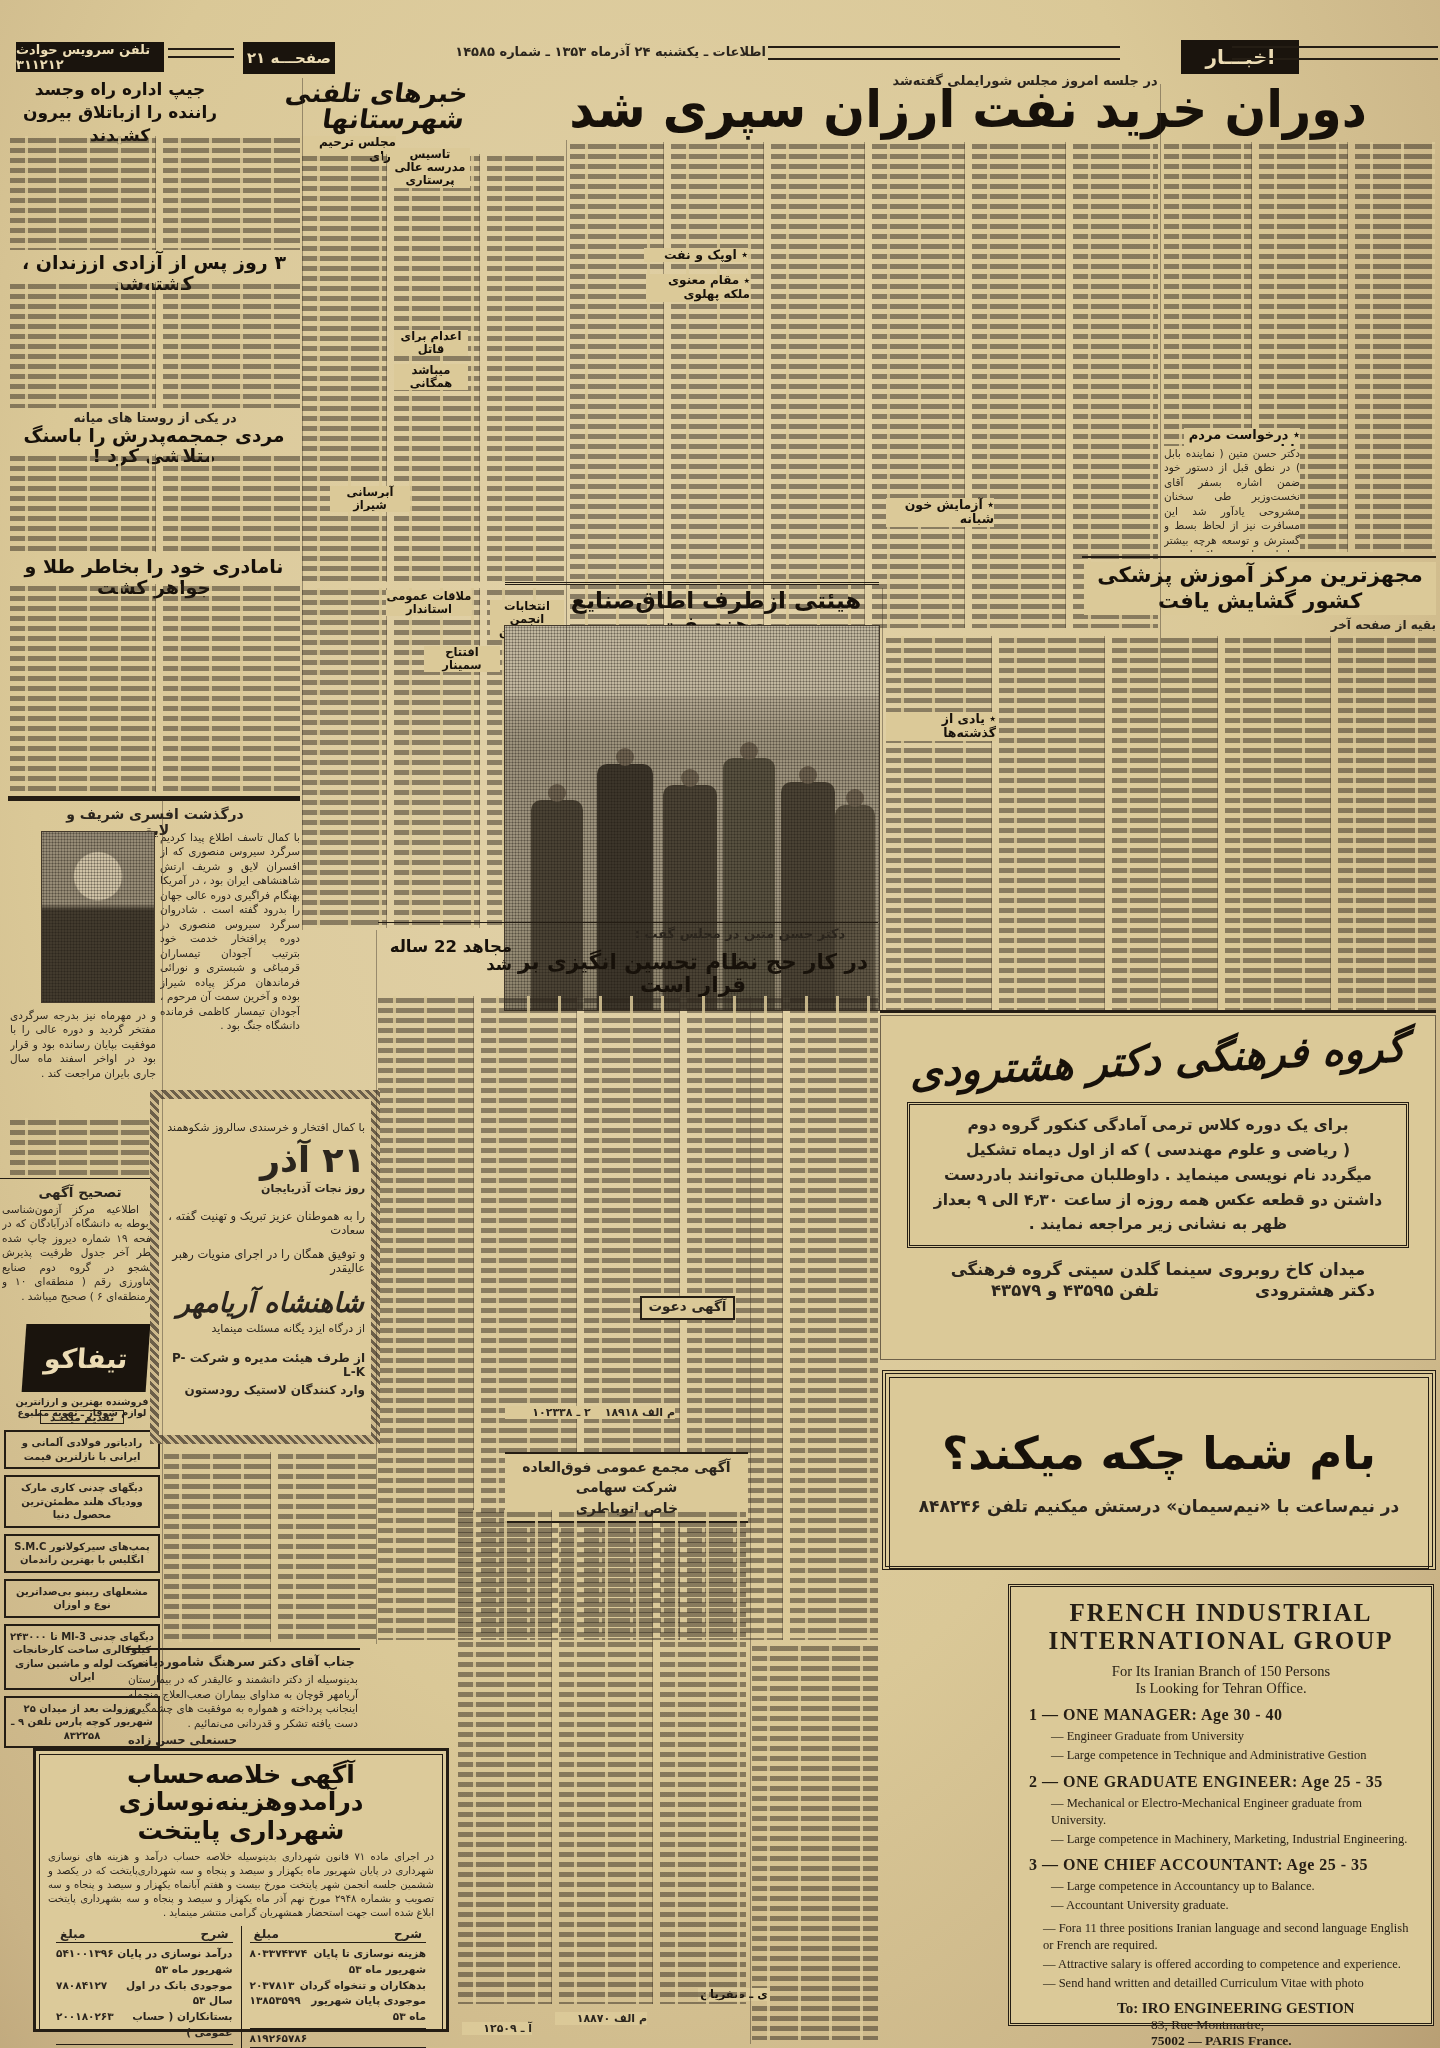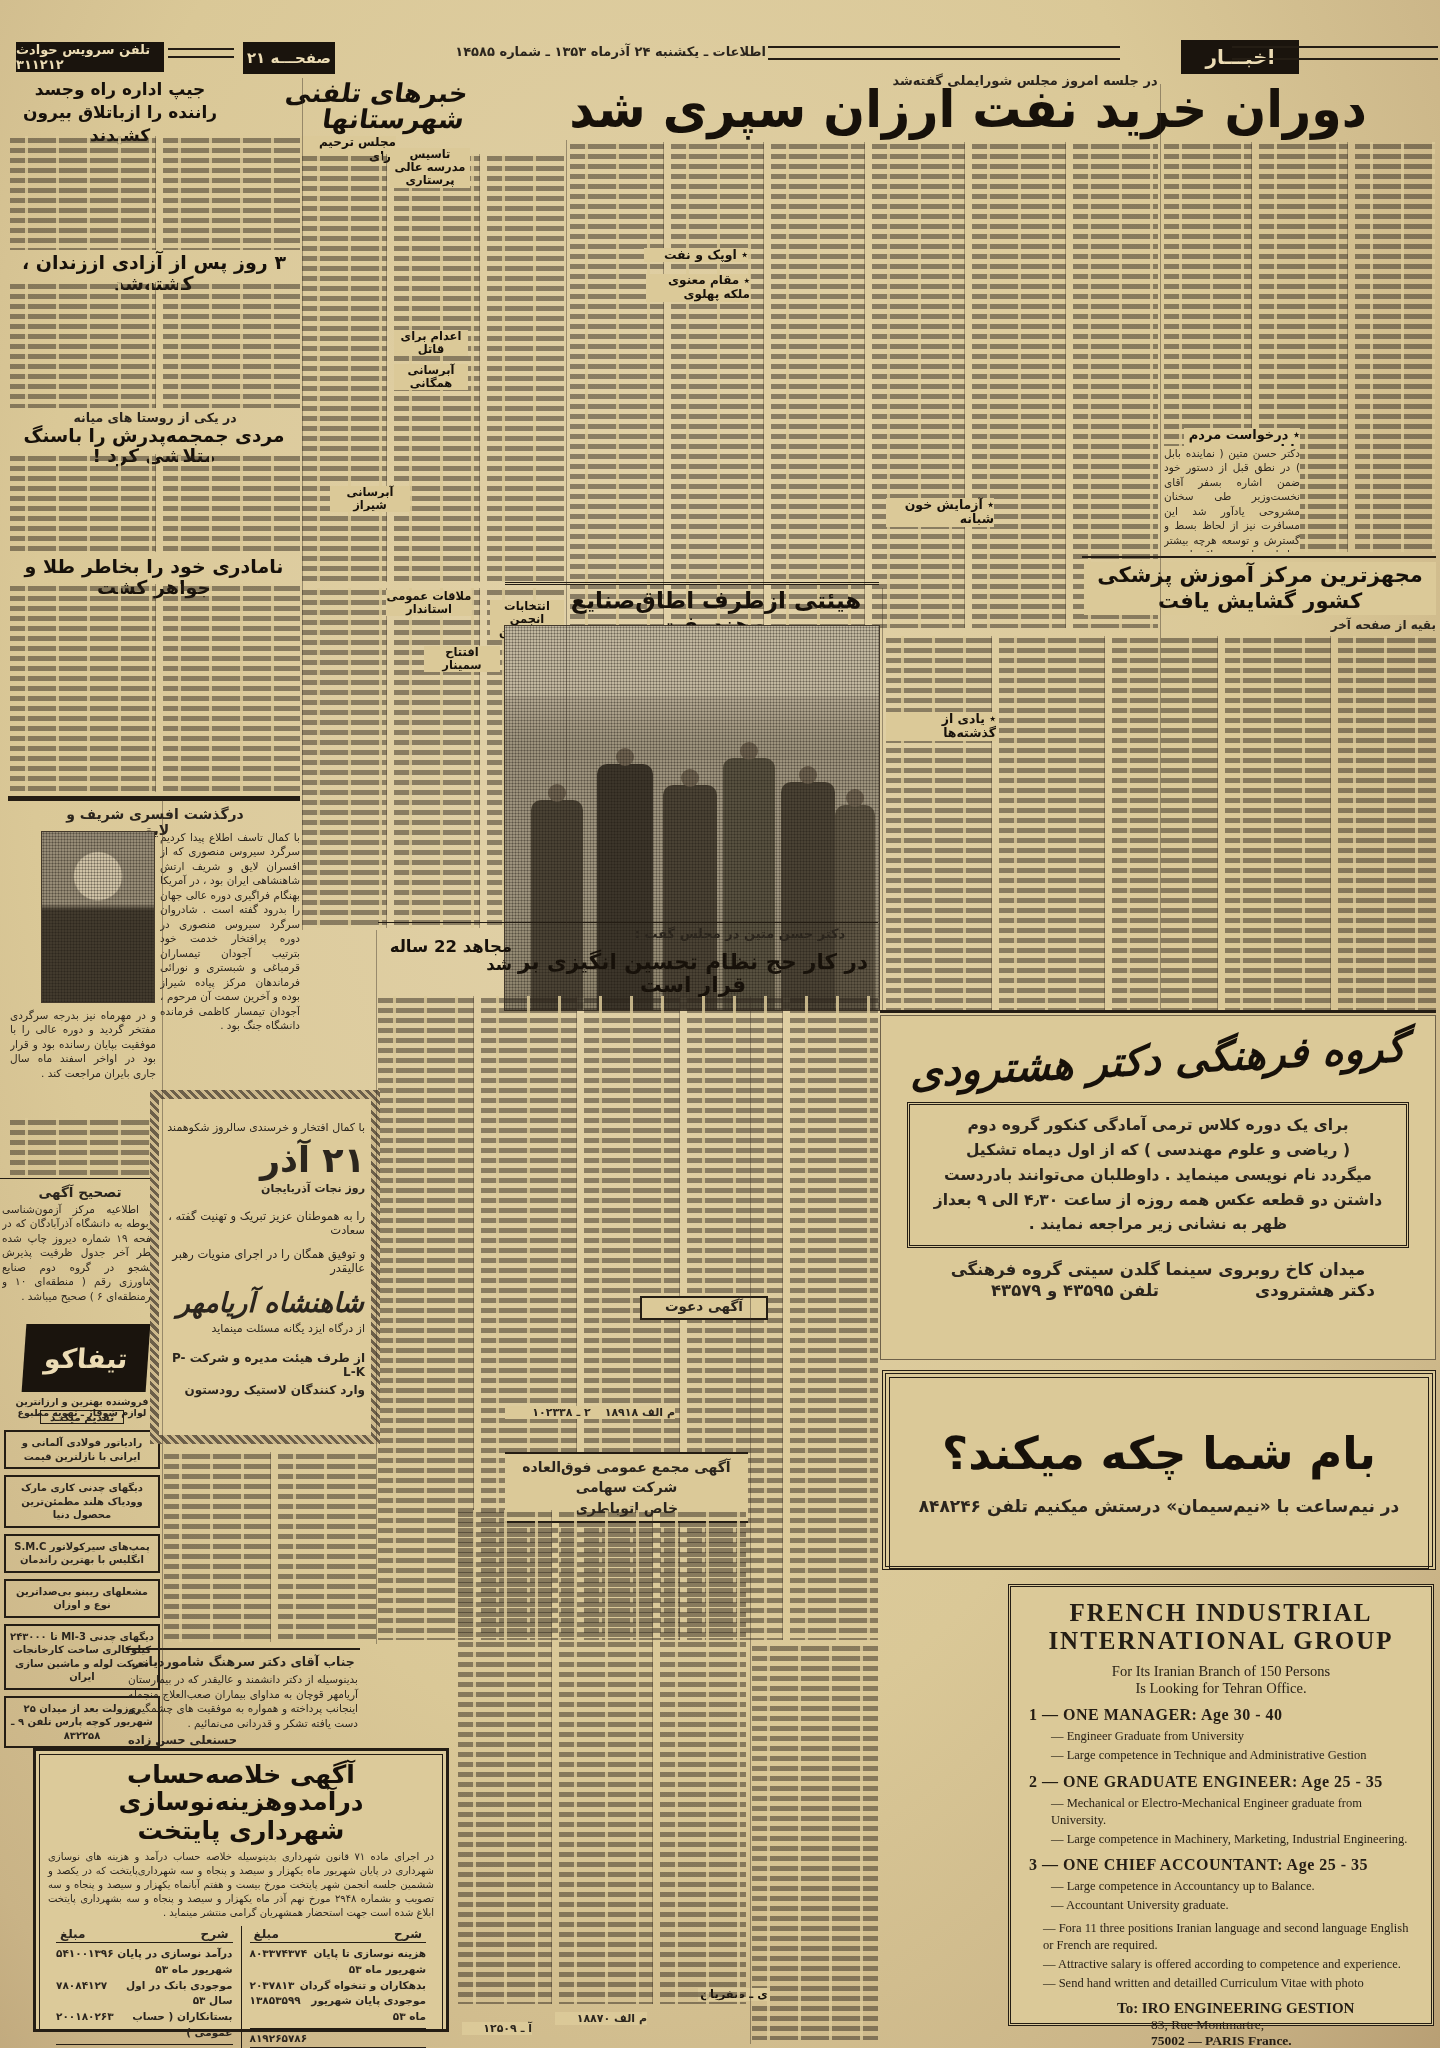--- a/index.html
+++ b/index.html
@@ -129,21 +129,21 @@
 
   <div class="abs rtl hl" style="left:228px;top:80px;width:238px;font-size:26px;transform:skewX(-8deg);letter-spacing:-1px;line-height:1"><span>خبرهای تلفنی شهرستانها</span></div>
   <div class="abs rtl subhead" style="left:300px;top:136px;width:96px;font-size:12px"><span>مجلس ترحیم برای</span></div>
   <div class="abs colset" style="left:302px;top:154px;width:262px;height:428px">
       <div class="gcol"></div>
       <div class="gcol"></div>
       <div class="gcol"></div>
     </div>
   <div class="abs rtl subhead c" style="left:390px;top:148px;width:80px;font-size:11.5px"><span>تاسیس مدرسه عالی پرستاری</span></div>
   <div class="abs rtl subhead c" style="left:394px;top:330px;width:74px;font-size:11.5px"><span>اعدام برای قاتل</span></div>
-  <div class="abs rtl subhead c" style="left:394px;top:364px;width:74px;font-size:11.5px"><span>آبرسانی همگانی</span></div>
+  <div class="abs rtl subhead c" style="left:394px;top:364px;width:74px;font-size:11.5px"><span>میباشد همگانی</span></div>
   <div class="abs rtl subhead c" style="left:330px;top:486px;width:80px;font-size:11.5px"><span>آبرسانی شیراز</span></div>
   <div class="abs colset" style="left:302px;top:588px;width:262px;height:340px">
       <div class="gcol"></div>
       <div class="gcol"></div>
       <div class="gcol"></div>
     </div>
   <div class="abs rtl subhead c" style="left:386px;top:590px;width:86px;font-size:11.5px"><span>ملاقات عمومی استاندار</span></div>
   <div class="abs rtl subhead c" style="left:490px;top:600px;width:74px;font-size:11.5px"><span>انتخابات انجمن شهرستان</span></div>
   <div class="abs rtl subhead c" style="left:424px;top:646px;width:76px;font-size:11.5px"><span>افتتاح سمینار</span></div>
 
@@ -203,21 +203,21 @@
       <div class="gcol"></div>
       <div class="gcol"></div>
       <div class="gcol"></div>
       <div class="gcol"></div>
     </div>
   <div class="abs colset" style="left:752px;top:1644px;width:126px;height:396px">
       <div class="gcol"></div>
     </div>
   <div class="abs rtl subhead c" style="left:698px;top:1988px;width:72px;font-size:11.5px"><span>ی ـ صفریان</span></div>
 
-  <div class="abs rtl b c paperbg" style="left:640px;top:1296px;width:128px;height:24px;border:2px solid #241d14;font-size:13.5px"><span>آگهی دعوت</span></div>
+  <div class="abs rtl b c paperbg" style="left:640px;top:1296px;width:95px;height:24px;border:2px solid #241d14;font-size:13.5px"><span>آگهی دعوت</span></div>
   <div class="abs rtl b paperbg" style="left:505px;top:1406px;width:170px;font-size:11px;display:flex;gap:14px">
     <span>م الف ۱۸۹۱۸</span>
     <span>۲ ـ ۱۰۲۳۳۸</span>
   </div>
 
   <div class="abs rtl b c paperbg" style="left:505px;top:1452px;width:243px;font-size:14px;line-height:1.45;border-top:2px solid #241d14;border-bottom:2px solid #241d14;padding:3px 0">
     <div>آگهی مجمع عمومی فوق‌العاده شرکت سهامی</div>
     <div>خاص اتوباطری</div>
   </div>
   <div class="abs colset" style="left:458px;top:1510px;width:288px;height:494px">

